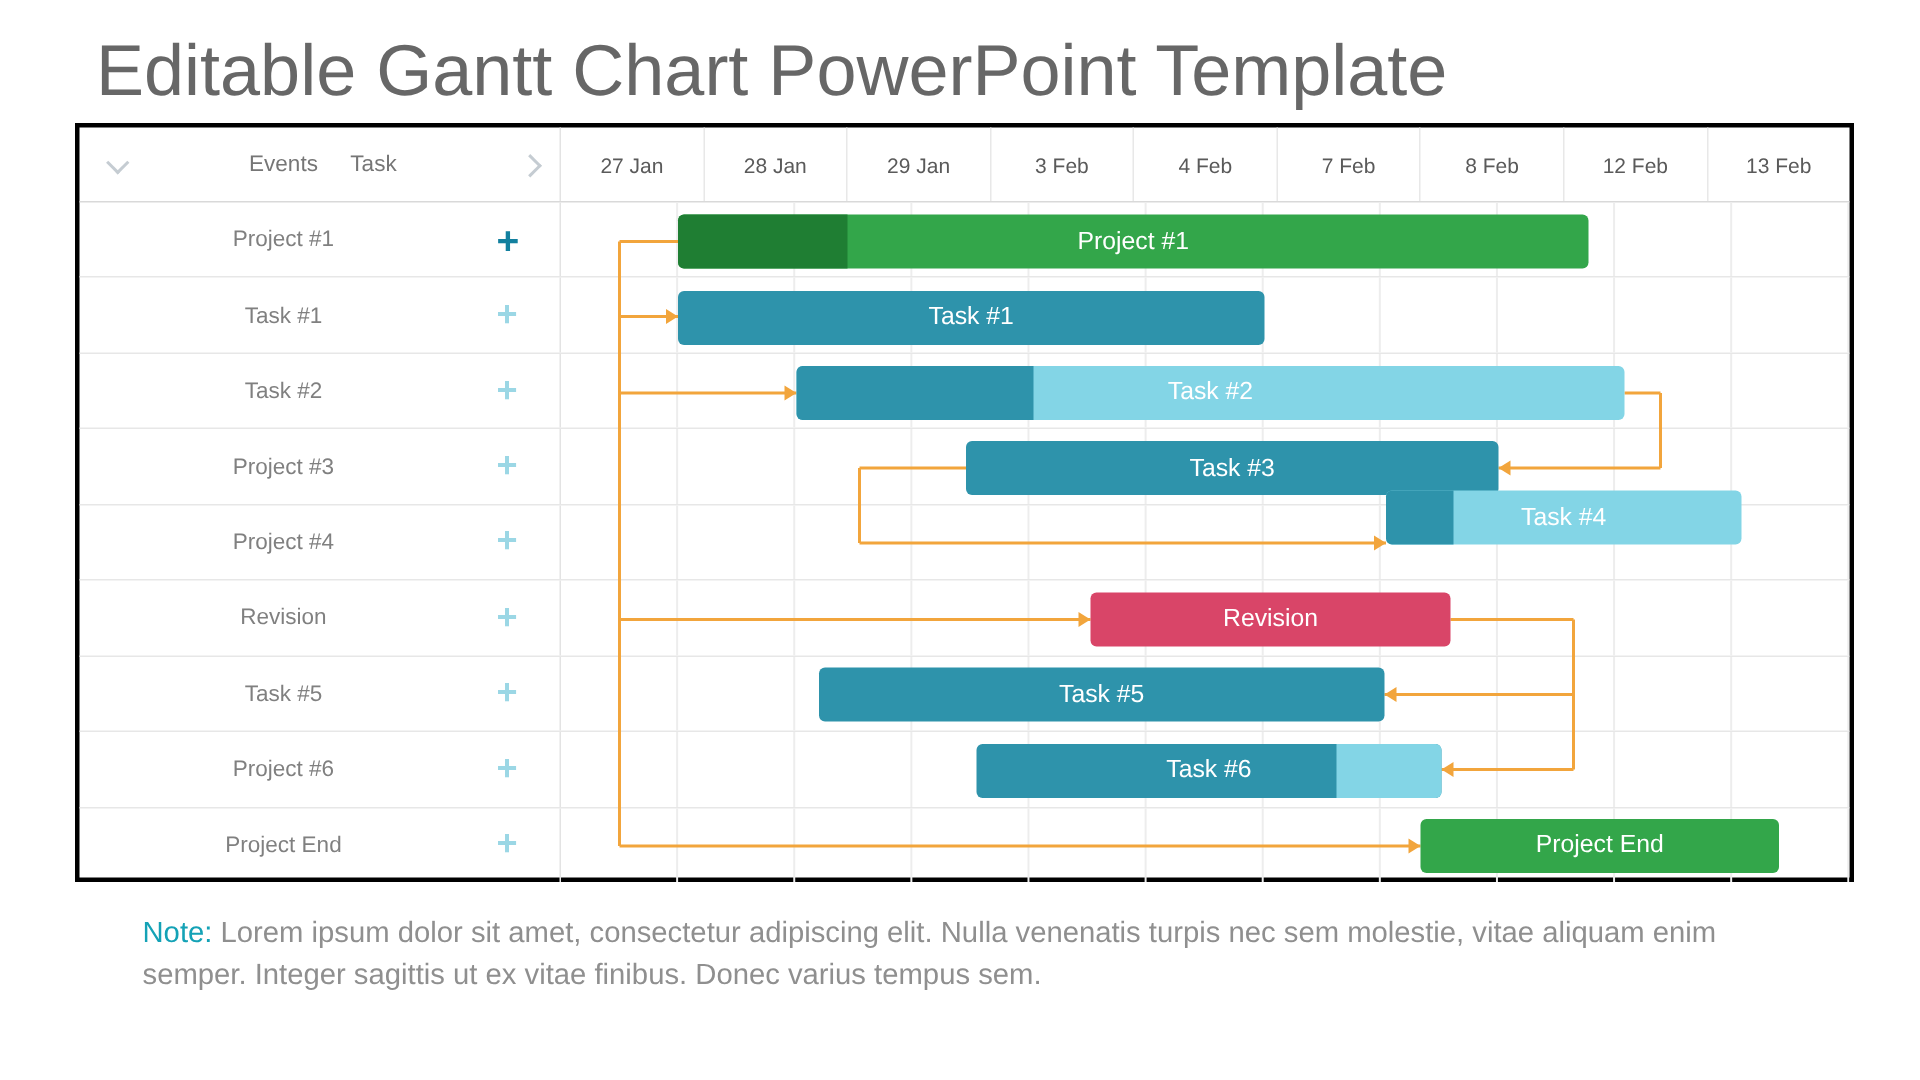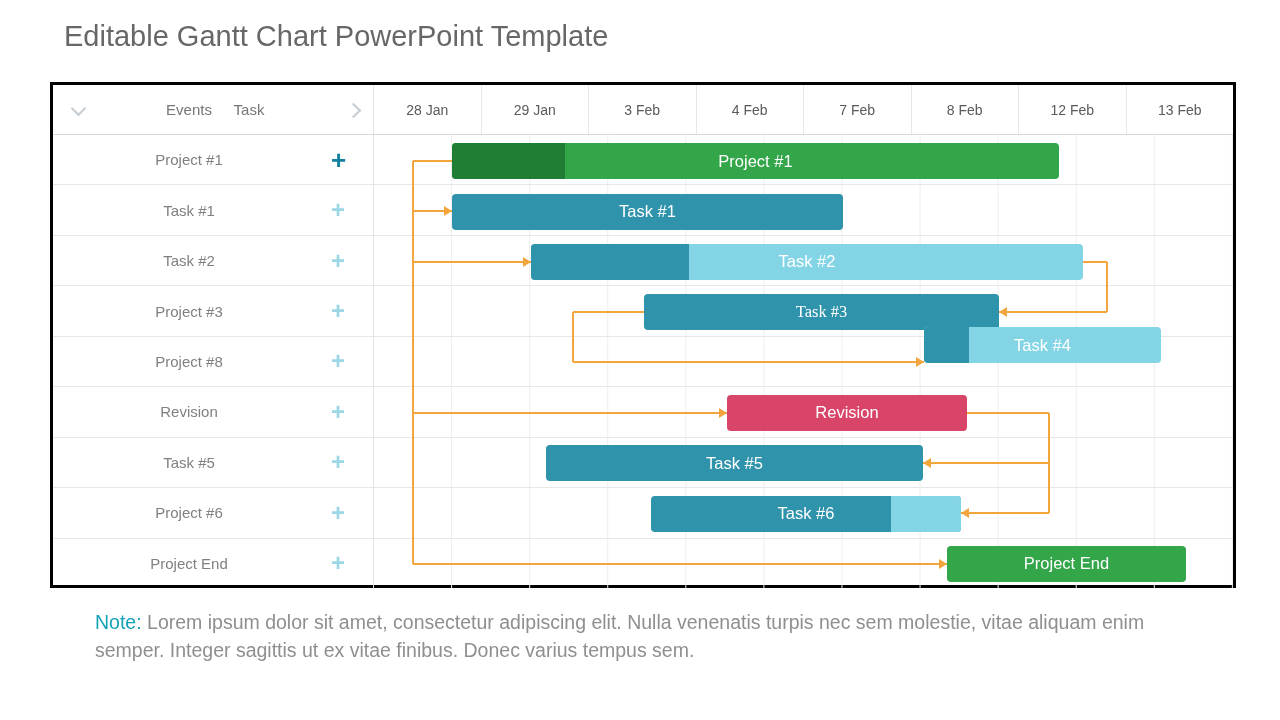--- a/index.html
+++ b/index.html
@@ -1,18 +1,18 @@
 <!DOCTYPE html>
 <html><head>
 <meta charset="utf-8">
 <style>
   html,body{margin:0;padding:0;background:#ffffff;}
   .slide{position:relative;width:1280px;height:720px;background:#ffffff;overflow:hidden;
          font-family:"Liberation Sans",sans-serif;}
-  .page-title{position:absolute;left:64px;top:20px;font-size:29px;font-weight:400;
+  .page-title{position:absolute;left:64px;top:20px;font-size:48px;font-weight:400;
               color:#676767;letter-spacing:0;}
   
   .gantt-table{position:absolute;left:50px;top:82px;width:1186px;height:506px;
                border:3px solid #000000;box-sizing:border-box;background:#fff;}
   .thead{display:flex;height:50px;border-bottom:1px solid #d9d9d9;box-sizing:border-box;}
   .hcell{display:flex;align-items:center;justify-content:center;font-size:15px;color:#767676;}
   .h-events{width:272px;position:relative;}
   .dates-grid{flex:1;display:flex;border-left:1px solid #e3e3e3;box-sizing:border-box;}
   .hdate{flex:1;display:flex;align-items:center;justify-content:center;
          font-size:14px;color:#5a5a5a;border-left:1px solid #e8e8e8;box-sizing:border-box;}
@@ -63,20 +63,21 @@
         <span class="chev chev-down"></span>
         <span>Events</span>
       </div>
       <div class="hcell" style="width:48px;position:relative;margin-left:-100px;padding-left:0;">
         <span>Task</span>
       </div>
       <div style="width:100px;position:relative;flex:none;">
         <span class="chev chev-right"></span>
       </div>
       <div class="dates-grid">
+        <div class="hdate">27 Jan</div>
         <div class="hdate">28 Jan</div>
         <div class="hdate">29 Jan</div>
         <div class="hdate">3 Feb</div>
         <div class="hdate">4 Feb</div>
         <div class="hdate">7 Feb</div>
         <div class="hdate">8 Feb</div>
         <div class="hdate">12 Feb</div>
         <div class="hdate">13 Feb</div>
       </div>
     </div>
@@ -104,21 +105,21 @@
         <div class="row-grid"></div>
       </div>
       <div class="trow">
         <div class="row-label">Project #3</div>
         <div class="row-plus">
             <span class="plus">+</span>
           </div>
         <div class="row-grid"></div>
       </div>
       <div class="trow">
-        <div class="row-label">Project #8</div>
+        <div class="row-label">Project #4</div>
         <div class="row-plus">
             <span class="plus">+</span>
           </div>
         <div class="row-grid"></div>
       </div>
       <div class="trow">
         <div class="row-label">Revision</div>
         <div class="row-plus">
             <span class="plus">+</span>
           </div>
@@ -176,21 +177,21 @@
           <div class="bar-seg" style="left: 0px; width: 113px; background: rgb(31, 126, 51); border-radius: 4px 0px 0px 4px;"></div>
           <span class="bar-label">Project #1</span>
         </div>
         <div class="bar" style="left: 79px; top: 57.5px; width: 391px; background: rgb(46, 147, 171);">
           <span class="bar-label">Task #1</span>
         </div>
         <div class="bar" style="left: 158px; top: 107.833px; width: 552px; background: rgb(131, 213, 230);">
           <div class="bar-seg" style="left: 0px; width: 158px; background: rgb(46, 147, 171); border-radius: 4px 0px 0px 4px;"></div>
           <span class="bar-label">Task #2</span>
         </div>
-        <div class="bar" style="left: 271px; top: 158.167px; width: 355px; background: rgb(46, 147, 171); font-family: Liberation Serif, serif;">
+        <div class="bar" style="left: 271px; top: 158.167px; width: 355px; background: rgb(46, 147, 171);">
           <span class="bar-label">Task #3</span>
         </div>
         <div class="bar" style="left: 551px; top: 191px; width: 237px; background: rgb(131, 213, 230);">
           <div class="bar-seg" style="left: 0px; width: 45px; background: rgb(46, 147, 171); border-radius: 4px 0px 0px 4px;"></div>
           <span class="bar-label">Task #4</span>
         </div>
         <div class="bar" style="left: 354px; top: 258.833px; width: 240px; background: rgb(217, 69, 104);">
           <span class="bar-label">Revision</span>
         </div>
         <div class="bar" style="left: 173px; top: 309.167px; width: 377px; background: rgb(46, 147, 171);">

